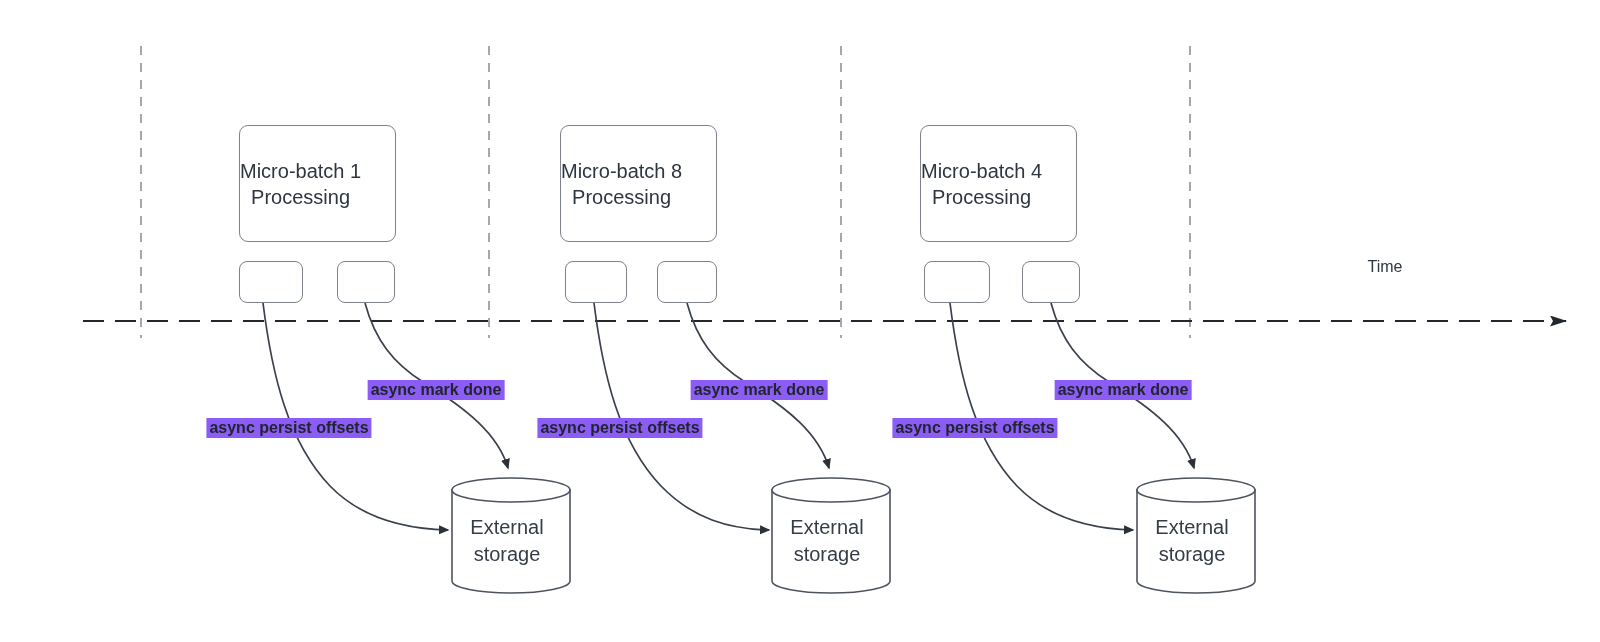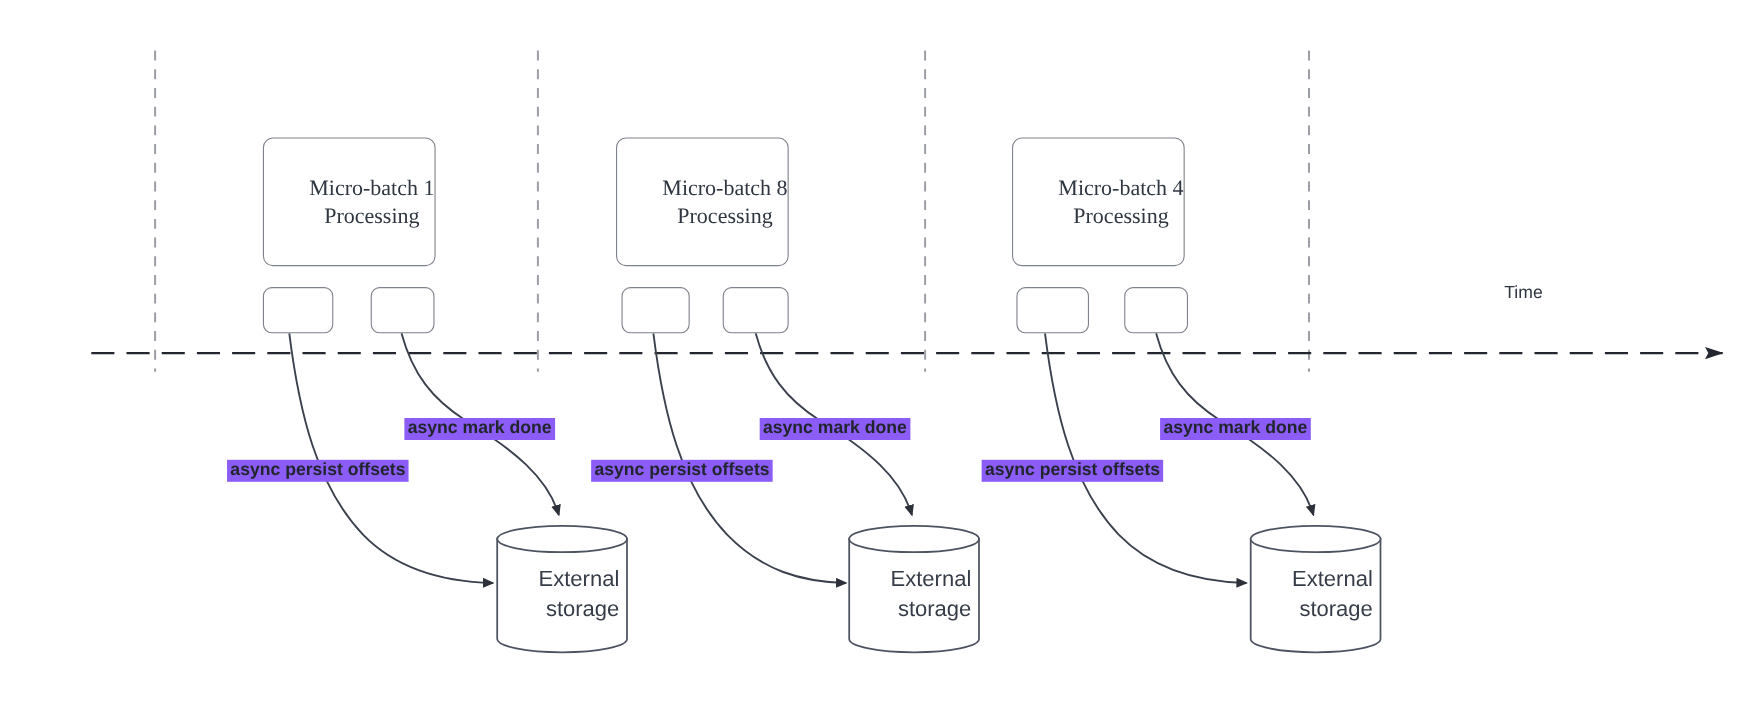--- a/index.html
+++ b/index.html
@@ -10,42 +10,41 @@
     font-family:"Liberation Sans", sans-serif;
     overflow:hidden;
   }
   .layer{position:absolute;left:0;top:0;}
   .node{
     position:absolute;
     background:#ffffff;
     border:1.6px solid #7e828a;
     border-radius:9px;
     box-sizing:border-box;
-    display:flex;align-items:center;justify-content:flex-end;
+    display:flex;align-items:center;justify-content:flex-start;
     color:#2f3640;
-    font-family:Liberation Serif, serif;
   }
   .bigbox{
     width:157px;height:117px;top:125px;
     font-size:20px;line-height:26px;text-align:center;
   }
   .smallbox{width:62px;height:42px;top:261px;border-radius:8px;}
   .edge-label{
     position:absolute;
     transform:translate(-50%,-50%);
     background:#8b5cf6;
     padding:1px 3px;
     font-size:16px;font-weight:bold;
     color:#21252d;
     white-space:nowrap;
   }
   .storage-label{
     position:absolute;
     width:112px;
-    text-align:right;
+    text-align:center;
     font-size:20px;line-height:27px;
     color:#363c47;
   }
   .time-label{
     position:absolute;
     transform:translate(-50%,-50%);
     font-size:16px;color:#2f3640;
     white-space:nowrap;
   }
 </style>

